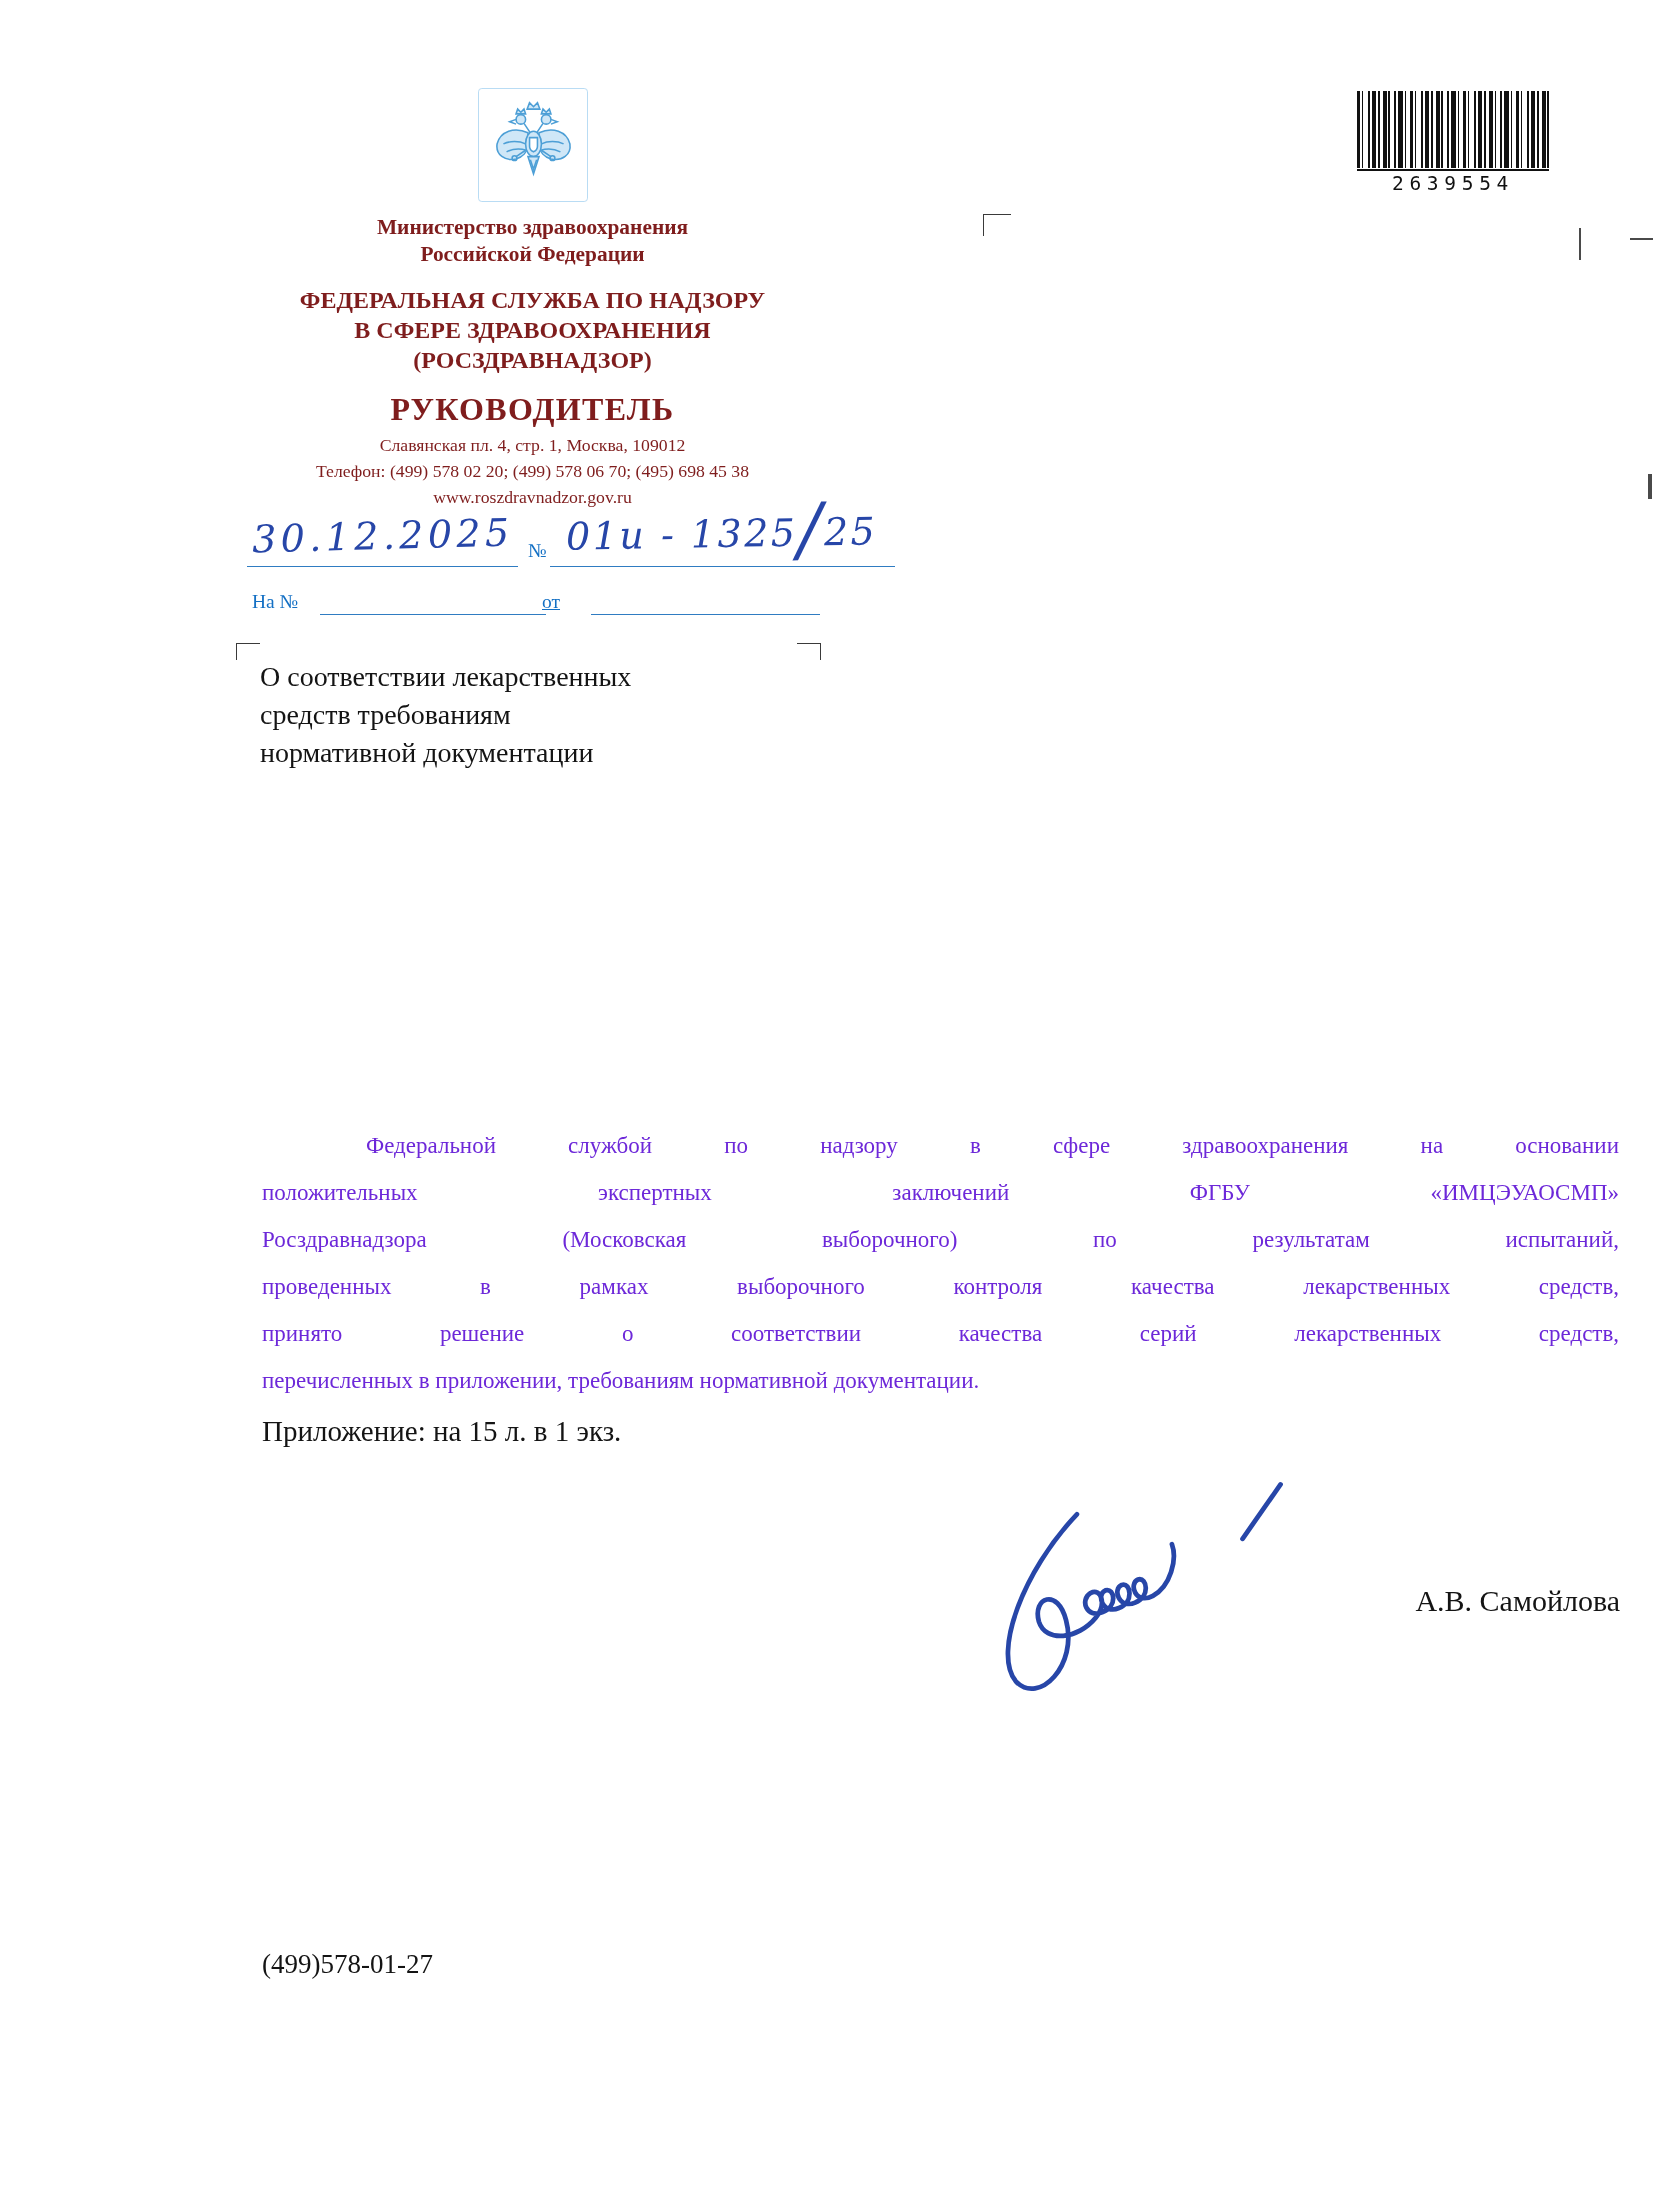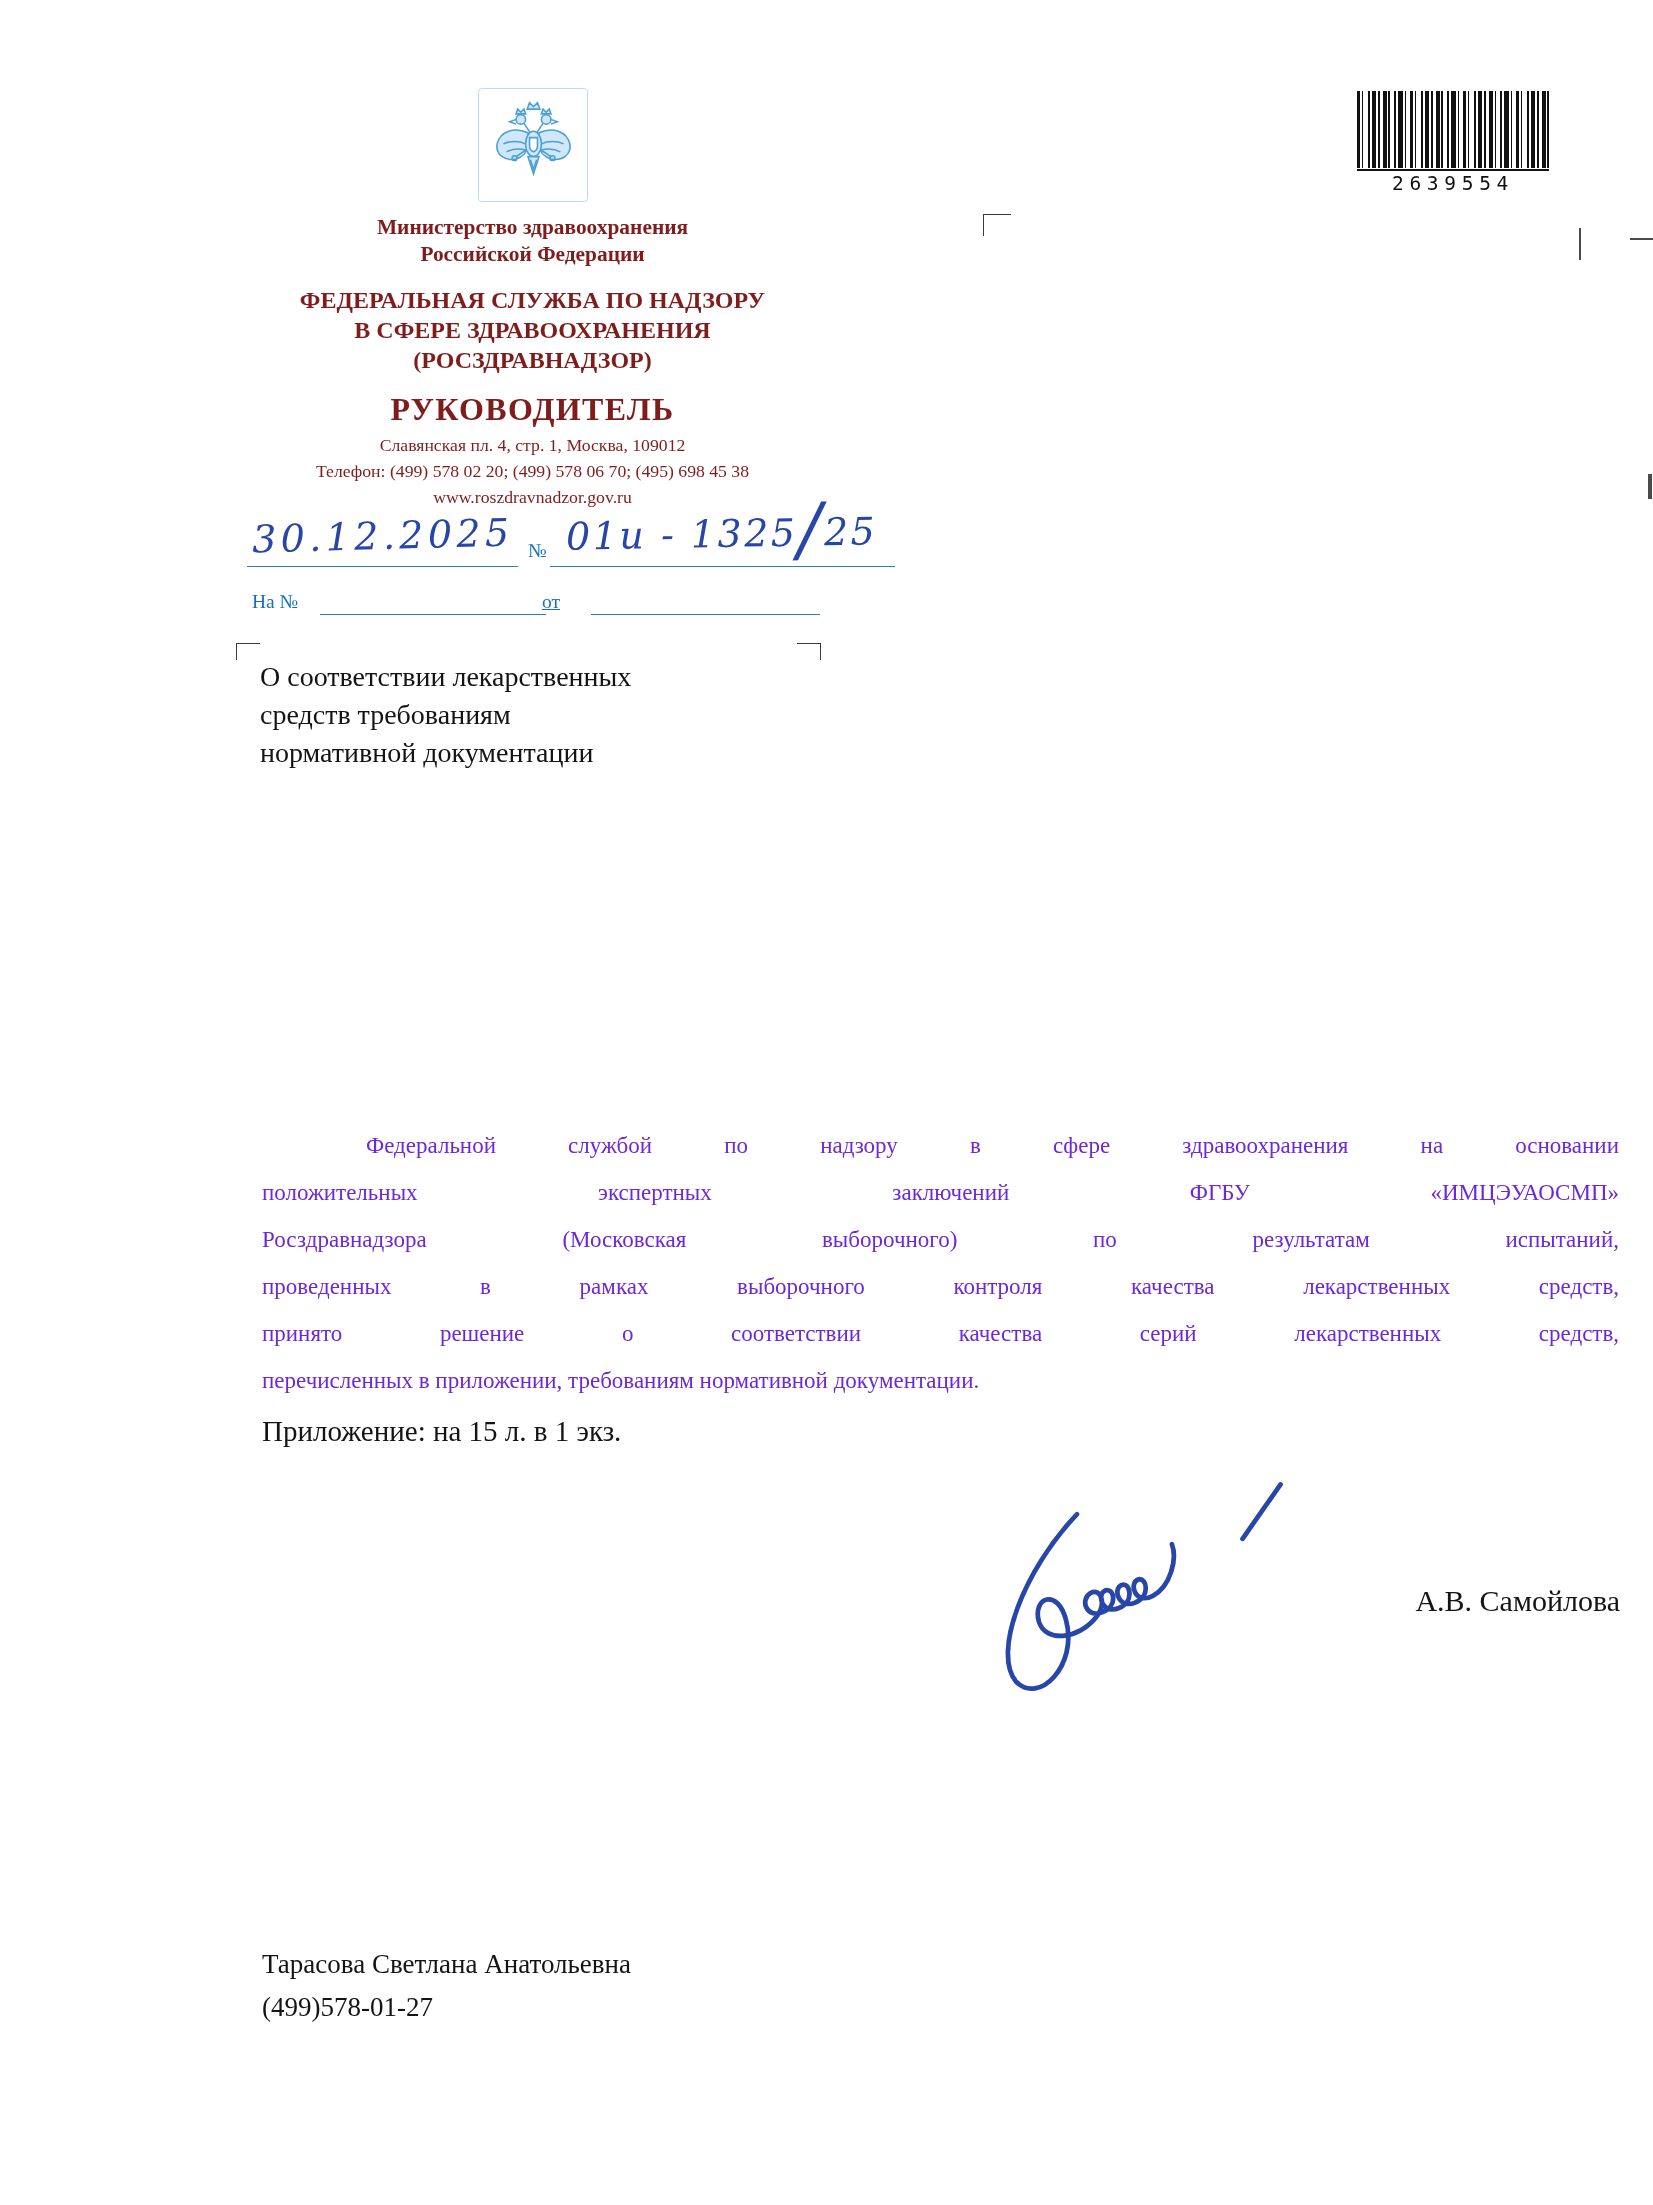--- a/index.html
+++ b/index.html
@@ -182,18 +182,17 @@
 
   <div class="attachment">Приложение: на 15 л. в 1 экз.</div>
 
   <svg class="signature-svg" width="353" height="240" viewBox="0 0 260 170" fill="none" stroke="#2746a8" stroke-width="3.5" stroke-linecap="round">
     <path d="M78 30 C 38 72, 16 132, 33 153 C 50 171, 79 141, 70 108 C 64 84, 45 91, 50 109 C 55 125, 79 122, 92 106 C 100 96, 96 84, 88 88 C 80 93, 85 107, 97 102 C 108 98, 106 84, 99 86 C 92 89, 97 104, 109 99 C 120 95, 118 80, 111 82 C 104 85, 109 100, 121 95 C 132 91, 130 76, 123 78 C 116 81, 121 97, 134 90 C 147 83, 152 63, 148 52"></path>
     <path d="M200 48 L228 8"></path>
   </svg>
   <div class="signer-name">А.В. Самойлова</div>
 
   <div class="footer">
-    <div>Тарасова Светлана Анатольевна</div>
     <div>(499)578-01-27</div>
   </div>
 
 </div>
 
 
 </body></html>

